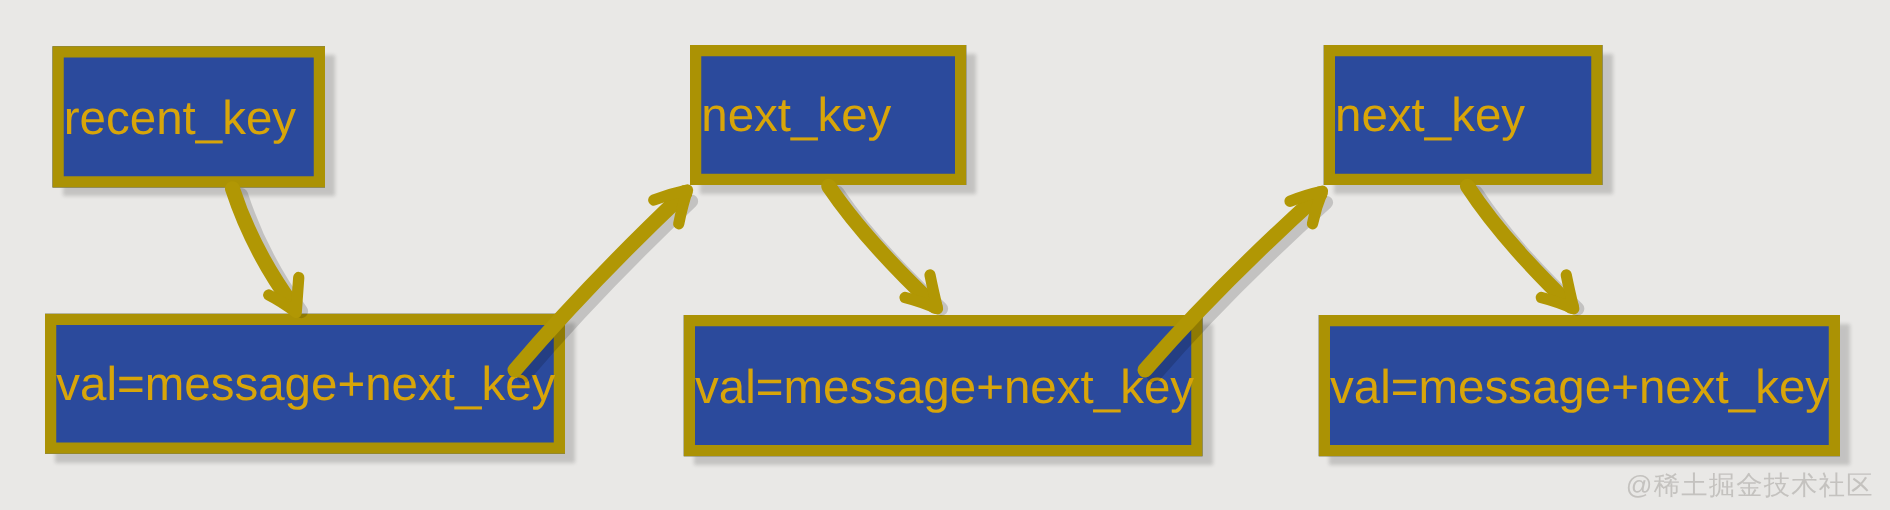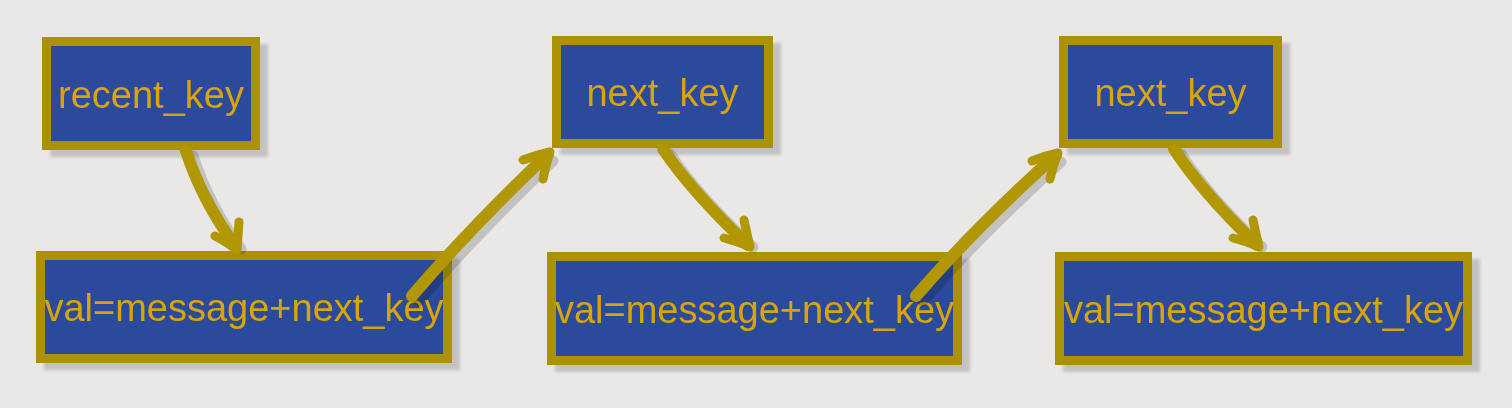--- a/index.html
+++ b/index.html
@@ -16,21 +16,21 @@
     overflow: hidden;
   }
   .node {
     position: absolute;
     box-sizing: border-box;
     background: #2b4a9c;
     border: 9px solid #ab9204;
     box-shadow: 8px 7px 3px rgba(0,0,0,0.16);
     display: flex;
     align-items: center;
-    justify-content: center;
+    justify-content: flex-start;
     color: #d8a509;
     font-size: 38px;
     white-space: nowrap;
     letter-spacing: 0px;
   }
   .node span { padding-top: 3px; }
   .node-recent-key { left: 42px;  top: 37px;  width: 218px; height: 113px; }
   .node-next-key-1 { left: 552px; top: 36px;  width: 221px; height: 112px; }
   .node-next-key-2 { left: 1059px;top: 36px;  width: 223px; height: 112px; }
   .node-val-1 { left: 36px;   top: 251px; width: 416px; height: 112px; }
@@ -103,14 +103,15 @@
         <path d="M916,296 Q975,228 1056,155" stroke-width="12"></path>
         <path d="M1050,179 Q1053,165 1058,153 Q1044,156 1032,161" stroke-width="9"></path>
       </g>
       <g>
         <path d="M1174,149 Q1202,192 1257,245" stroke-width="12"></path>
         <path d="M1233,238 Q1245,241 1259,247 Q1255,230 1253,220" stroke-width="9"></path>
       </g>
     </g>
   </svg>
 
+  <div class="watermark">@稀土掘金技术社区</div>
 
 </div>
 
 </body></html>

